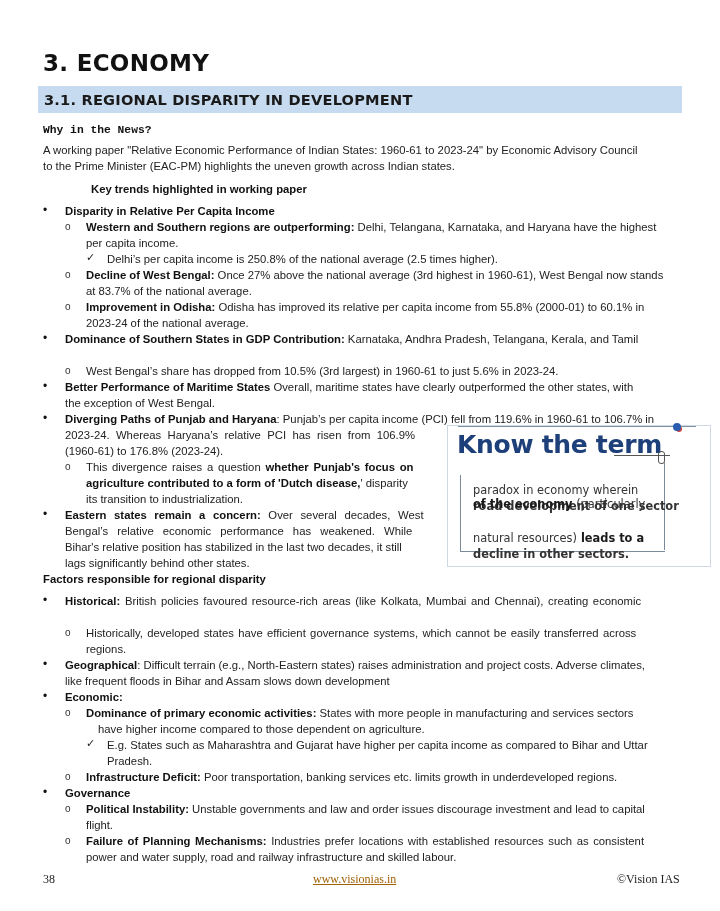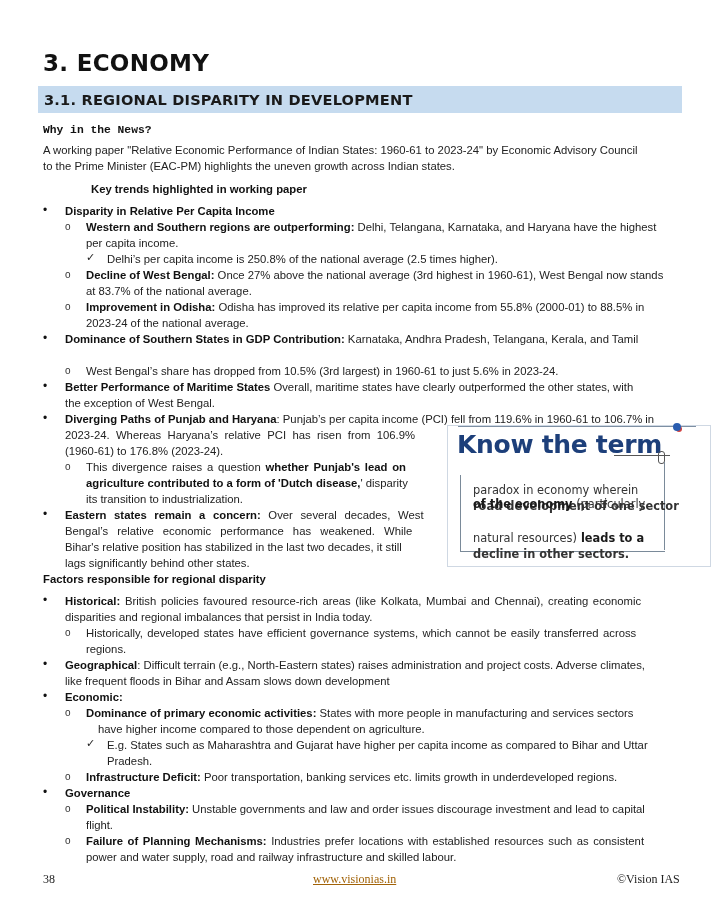--- a/index.html
+++ b/index.html
@@ -56,38 +56,38 @@
   <div class="t" style="left:86px; top:219px;"><span class="b">Western and Southern regions are outperforming:</span><span> Delhi, Telangana, Karnataka, and Haryana have the highest</span></div>
   <div class="t" style="left:86px; top:235px;">per capita income.</div>
   <span class="check" style="left:86px; top:251px;">✓</span>
   <div class="t" style="left:107px; top:251px;">Delhi’s per capita income is 250.8% of the national average (2.5 times higher).</div>
 
   <span class="circ" style="left:65px; top:269px;">o</span>
   <div class="t" style="left:86px; top:267px;"><span class="b">Decline of West Bengal:</span><span> Once 27% above the national average (3rd highest in 1960-61), West Bengal now stands</span></div>
   <div class="t" style="left:86px; top:283px;">at 83.7% of the national average.</div>
 
   <span class="circ" style="left:65px; top:301px;">o</span>
-  <div class="t" style="left:86px; top:299px;"><span class="b">Improvement in Odisha:</span><span> Odisha has improved its relative per capita income from 55.8% (2000-01) to 88.5% in</span></div>
+  <div class="t" style="left:86px; top:299px;"><span class="b">Improvement in Odisha:</span><span> Odisha has improved its relative per capita income from 55.8% (2000-01) to 60.1% in</span></div>
   <div class="t" style="left:86px; top:315px;">2023-24 of the national average.</div>
 
   <span class="bullet" style="left:43px; top:331px;">•</span>
   <div class="t" style="left:65px; top:331px;"><span class="b">Dominance of Southern States in GDP Contribution:</span><span> Karnataka, Andhra Pradesh, Telangana, Kerala, and Tamil</span></div>
   <span class="circ" style="left:65px; top:365px;">o</span>
   <div class="t" style="left:86px; top:363px;">West Bengal’s share has dropped from 10.5% (3rd largest) in 1960-61 to just 5.6% in 2023-24.</div>
 
   <span class="bullet" style="left:43px; top:379px;">•</span>
   <div class="t" style="left:65px; top:379px;"><span class="b">Better Performance of Maritime States</span><span> Overall, maritime states have clearly outperformed the other states, with</span></div>
   <div class="t" style="left:65px; top:395px;">the exception of West Bengal.</div>
 
   <span class="bullet" style="left:43px; top:411px;">•</span>
   <div class="t" style="left:65px; top:411px;"><span class="b">Diverging Paths of Punjab and Haryana</span><span>: Punjab’s per capita income (PCI) fell from 119.6% in 1960-61 to 106.7% in</span></div>
   <div class="t" style="left:65px; top:427px; word-spacing:3.2px;">2023-24. Whereas Haryana’s relative PCI has risen from 106.9%</div>
   <div class="t" style="left:65px; top:443px;">(1960-61) to 176.8% (2023-24).</div>
   <span class="circ" style="left:65px; top:461px;">o</span>
-  <div class="t" style="left:86px; top:459px; word-spacing:1.6px;"><span>This divergence raises a question </span><span class="b">whether Punjab's lead on</span></div>
+  <div class="t" style="left:86px; top:459px; word-spacing:1.6px;"><span>This divergence raises a question </span><span class="b">whether Punjab's focus on</span></div>
   <div class="t" style="left:86px; top:475px;"><span class="b">agriculture contributed to a form of 'Dutch disease,</span><span>' disparity</span></div>
   <div class="t" style="left:86px; top:491px;">its transition to industrialization.</div>
 
   <span class="bullet" style="left:43px; top:507px;">•</span>
   <div class="t" style="left:65px; top:507px; word-spacing:4.5px;"><span class="b">Eastern states remain a concern:</span><span> Over several decades, West</span></div>
   <div class="t" style="left:65px; top:523px; word-spacing:6px;">Bengal’s relative economic performance has weakened. While</div>
   <div class="t" style="left:65px; top:539px;">Bihar's relative position has stabilized in the last two decades, it still</div>
   <div class="t" style="left:65px; top:555px;">lags significantly behind other states.</div>
 
   <div class="box"></div>
@@ -103,21 +103,20 @@
   <div class="kt" style="left:473px; top:482px;">paradox in economy wherein</div>
   <div class="kt b" style="left:473px; top:498px;">road development of one sector</div>
   <div class="kt" style="left:473px; top:496px;"><span class="b">of the economy</span><span> (particularly</span></div>
   <div class="kt" style="left:473px; top:530px;"><span>natural resources)</span><span class="b"> leads to a</span></div>
   <div class="kt b" style="left:473px; top:546px;">decline in other sectors.</div>
 
   <div class="t b" style="left:43px; top:571px;">Factors responsible for regional disparity</div>
 
   <span class="bullet" style="left:43px; top:593px;">•</span>
   <div class="t" style="left:65px; top:593px; word-spacing:1.5px;"><span class="b">Historical:</span><span> British policies favoured resource-rich areas (like Kolkata, Mumbai and Chennai), creating economic</span></div>
-  <div class="t" style="left:65px; top:609px;">disparities and regional imbalances that persist in India today.</div>
   <span class="circ" style="left:65px; top:627px;">o</span>
   <div class="t" style="left:86px; top:625px; word-spacing:1.2px;">Historically, developed states have efficient governance systems, which cannot be easily transferred across</div>
   <div class="t" style="left:86px; top:641px;">regions.</div>
 
   <span class="bullet" style="left:43px; top:657px;">•</span>
   <div class="t" style="left:65px; top:657px;"><span class="b">Geographical</span><span>: Difficult terrain (e.g., North-Eastern states) raises administration and project costs. Adverse climates,</span></div>
   <div class="t" style="left:65px; top:673px;">like frequent floods in Bihar and Assam slows down development</div>
 
   <span class="bullet" style="left:43px; top:689px;">•</span>
   <div class="t b" style="left:65px; top:689px;">Economic:</div>

